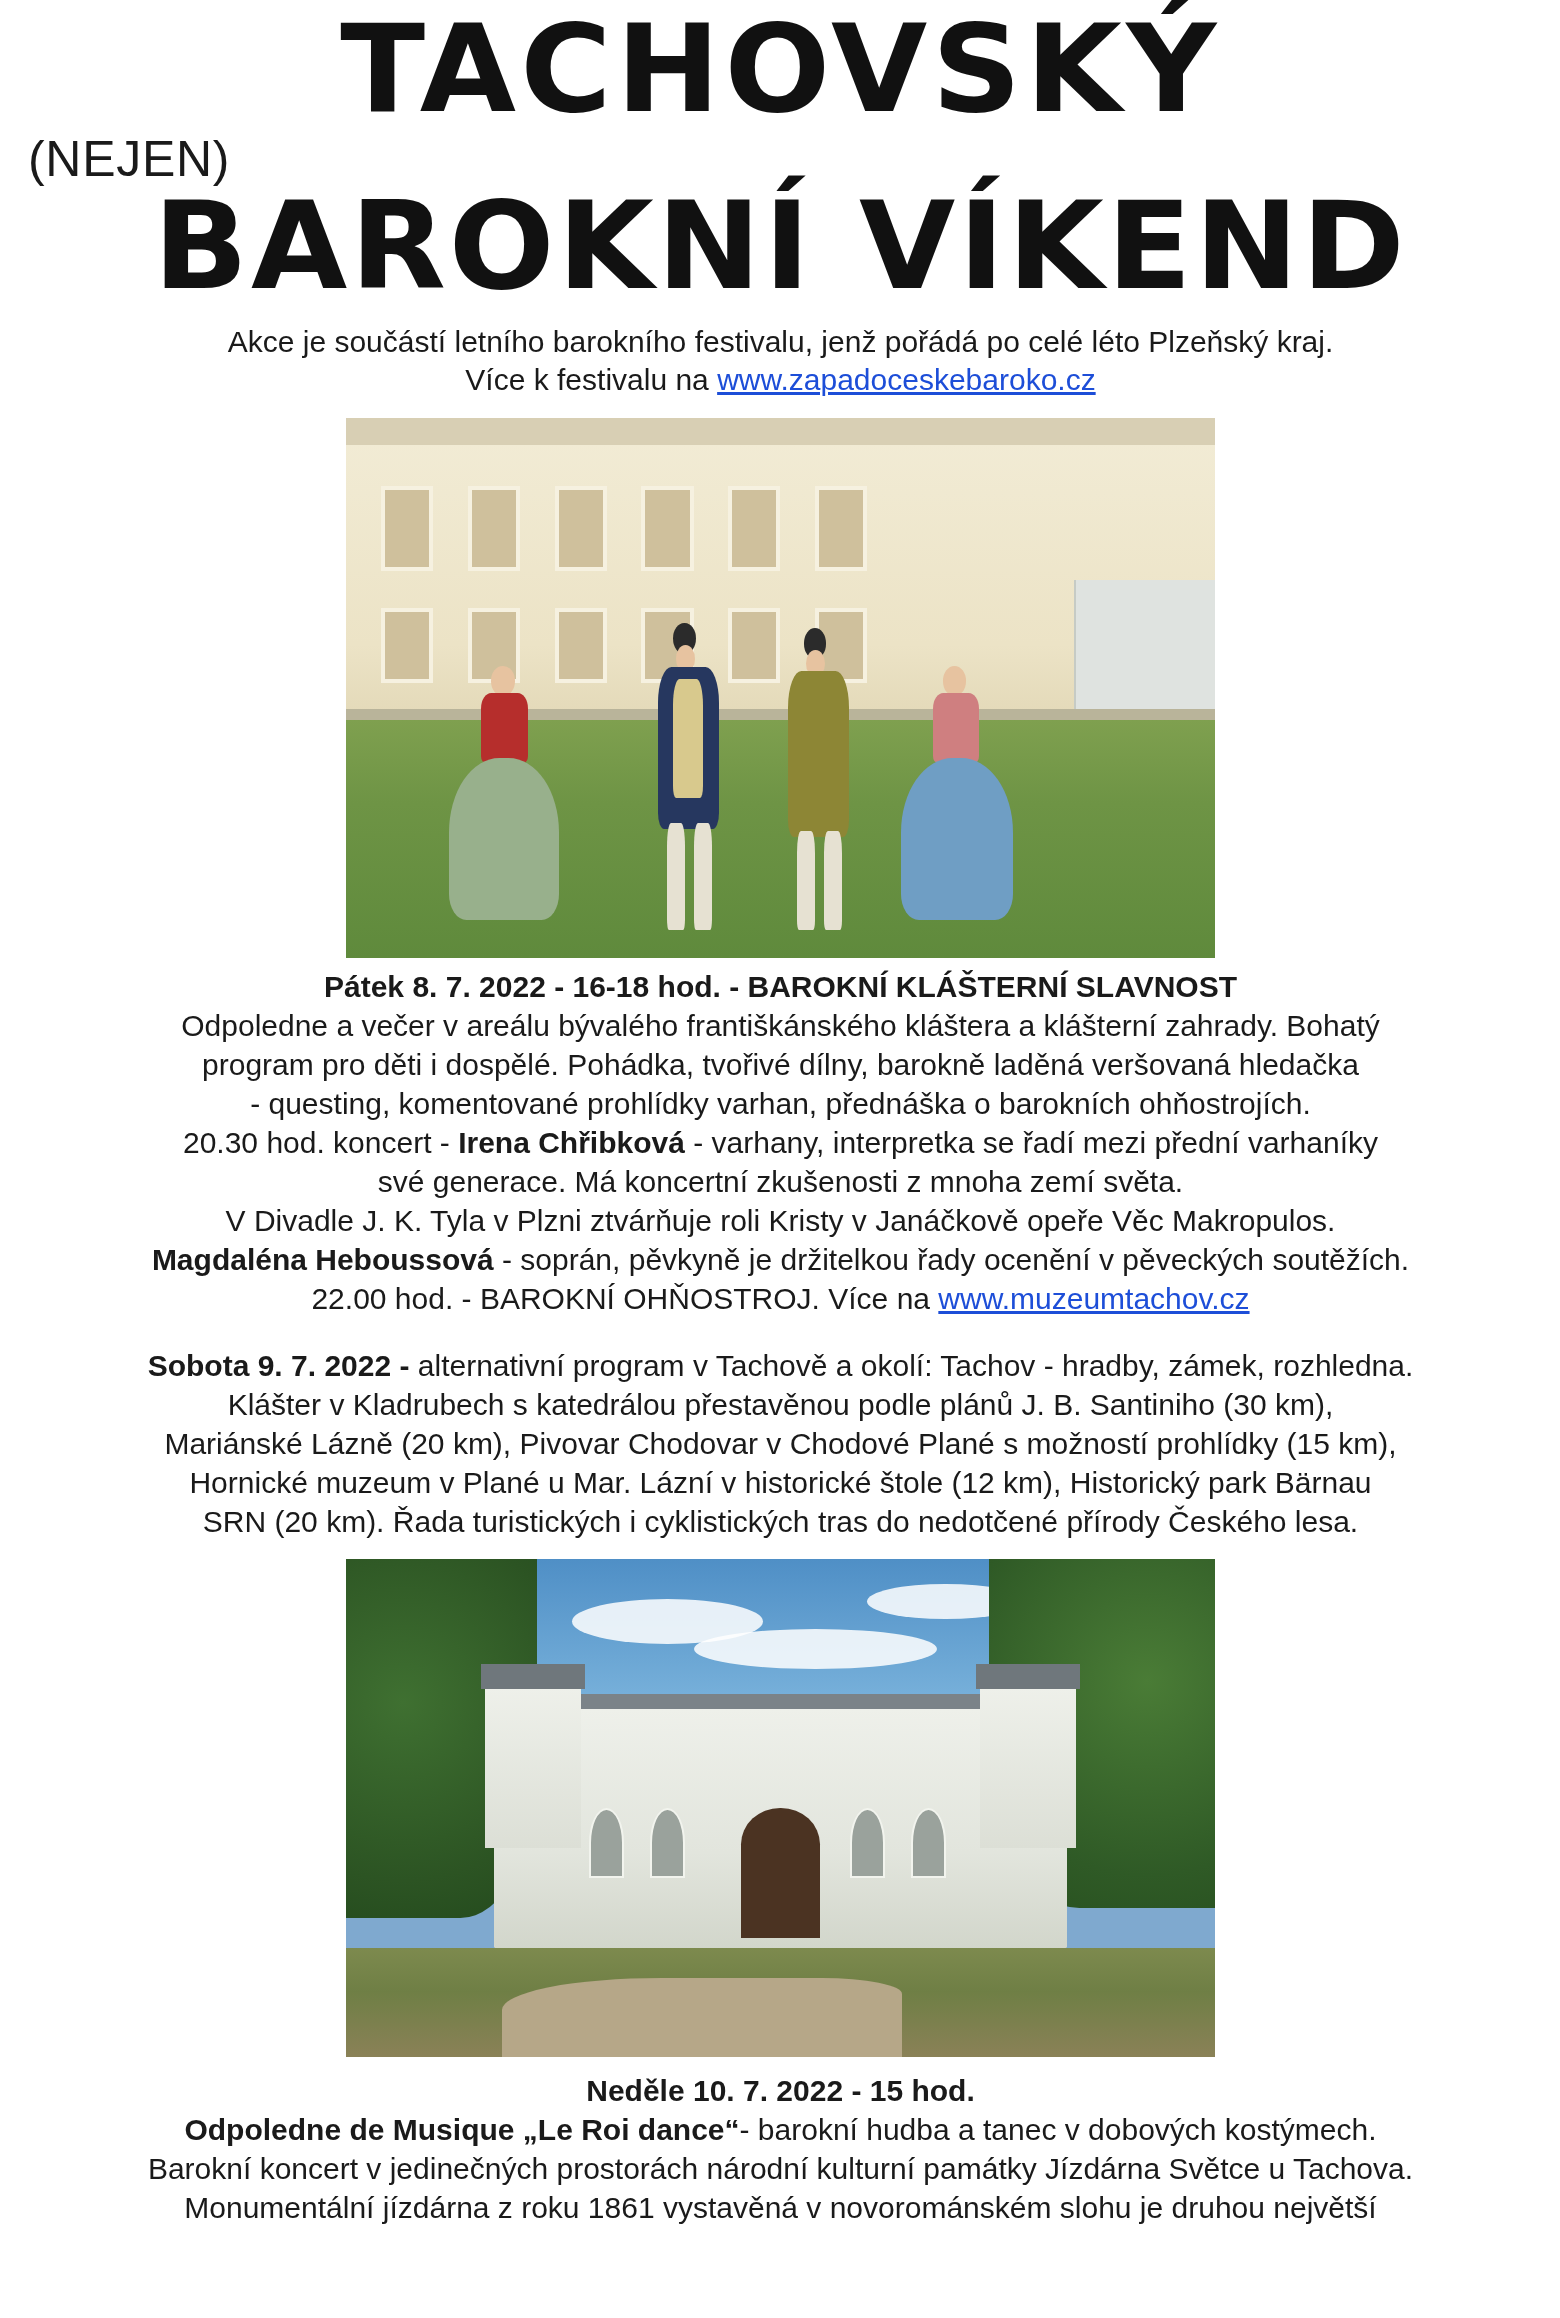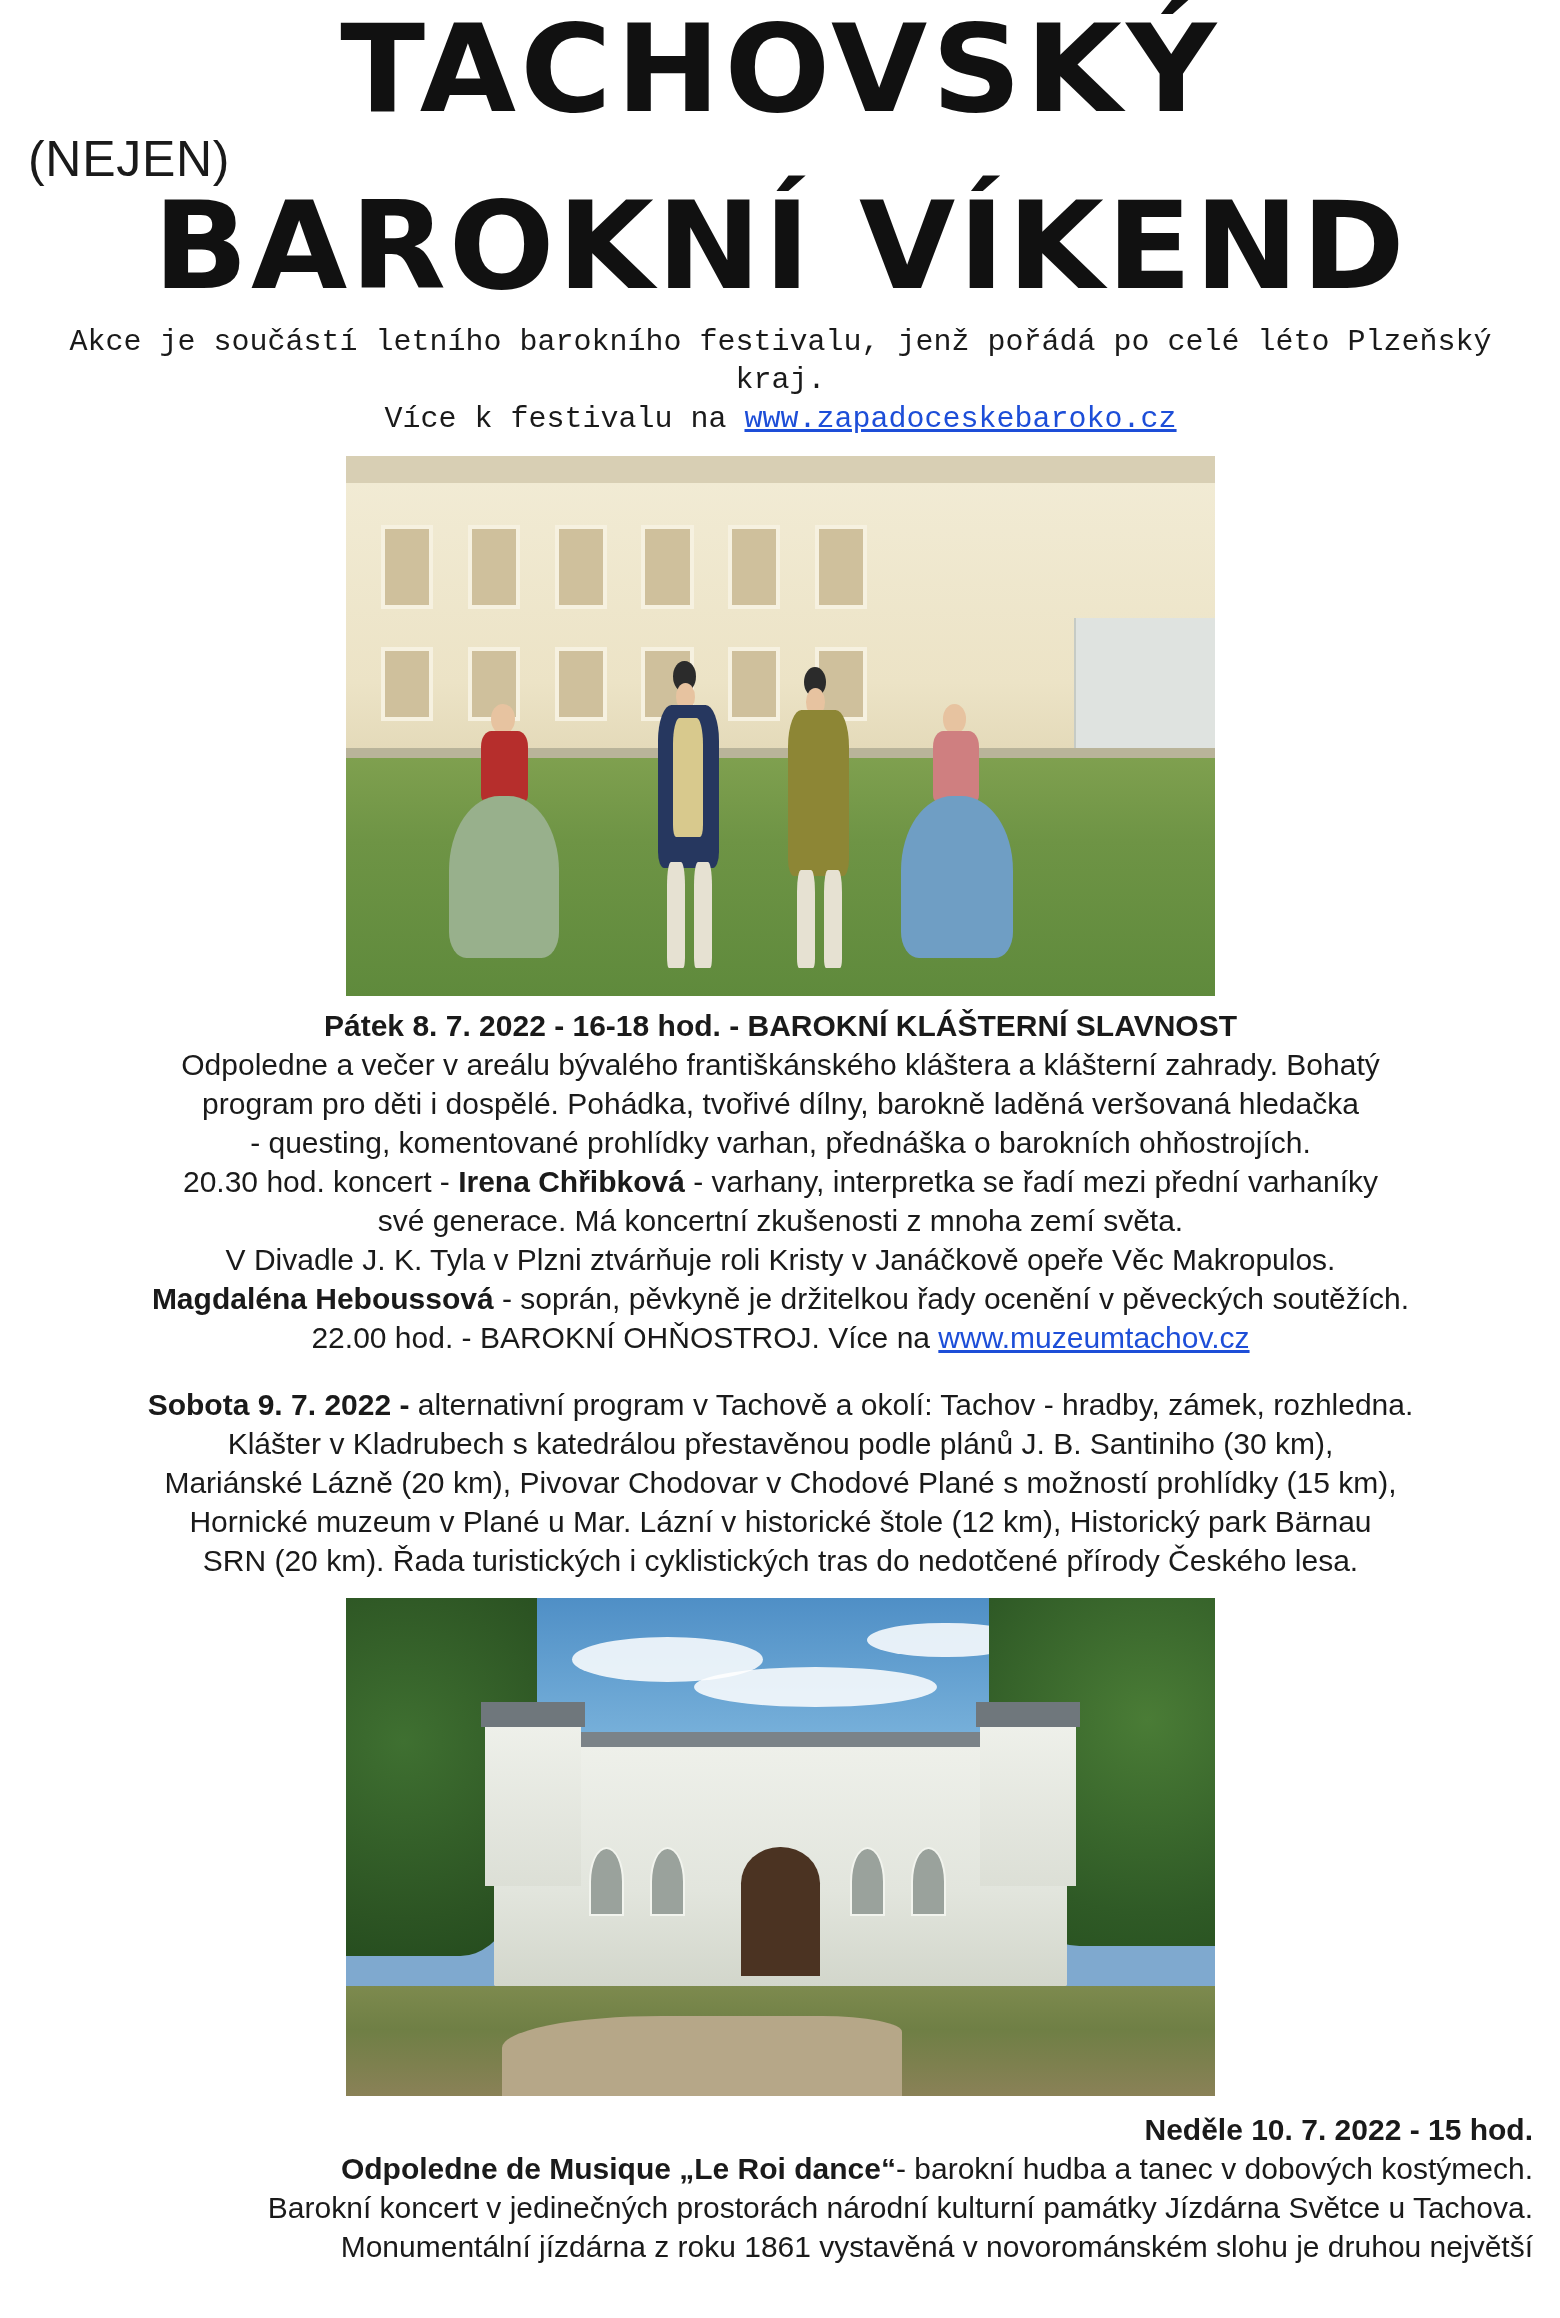--- a/index.html
+++ b/index.html
@@ -55,21 +55,20 @@
     margin-top: 2.8px;
   }
 
   
   .intro {
     text-align: center;
     font-size: 30px;
     line-height: 1.28;
     margin: 21px 0 0 0;
     color: #1a1a1a;
-    font-family: Liberation Mono, monospace;
   }
   a.link {
     color: #1d4ed8;
     text-decoration: underline;
   }
 
   
   .photo-wrap {
     display: flex;
     justify-content: center;
@@ -191,21 +190,21 @@
   
   .block {
     font-size: 30px;
     line-height: 1.30;
     margin: 0 0 7px 0;
     color: #1a1a1a;
   }
   .center { text-align: center; }
   .b { font-weight: bold; }
   .block-gap { margin-top: 28px; }
-  .bottom-block { margin-top: 14px; text-align: right; }
+  .bottom-block { margin-top: 14px; }
   .line { display: block; }
 </style>
 </head>
 <body>
 
 <div class="poster">
 
   <div>
     <div class="title-main title-line1">TACHOVSKÝ</div>
     <div class="title-sub">(NEJEN)</div>

